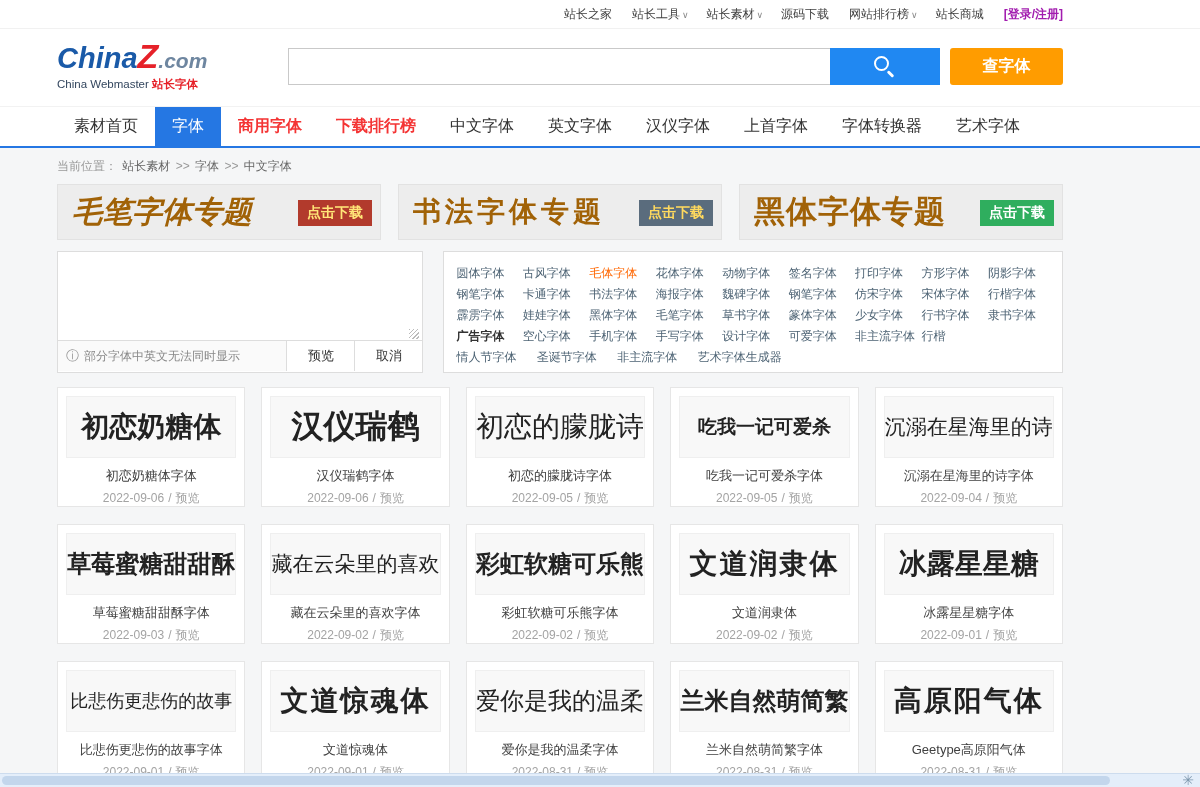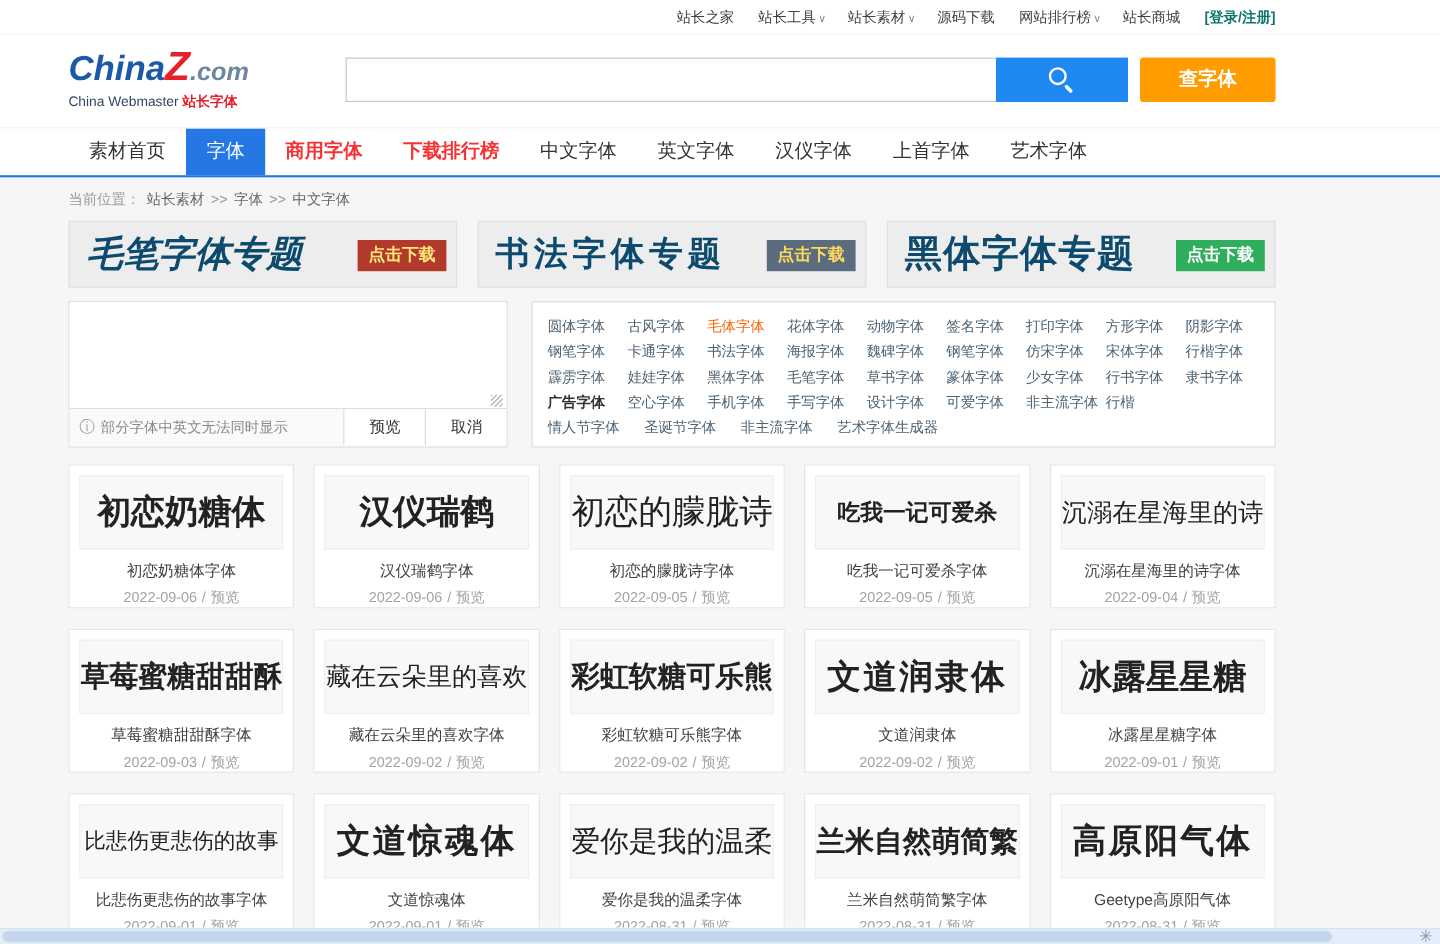--- a/index.html
+++ b/index.html
@@ -6,21 +6,21 @@
   html,body{width:1200px;height:787px;overflow:hidden;background:#fff;
     font-family:"Liberation Sans","DejaVu Sans",sans-serif;}
   a{text-decoration:none;}
   .page{width:1006px;margin-left:57px;position:relative;}
 
   
   .topbar{height:29px;background:#fff;border-bottom:1px solid #f1f1f1;}
   .topbar-inner{display:flex;justify-content:flex-end;align-items:center;height:100%;gap:18px;}
   .tlink{font-size:12px;color:#404040;cursor:pointer;white-space:nowrap;}
   .tlink .arr{font-size:9px;color:#888;margin-left:2px;}
-  .tlogin{font-size:12px;color:#0f766e;font-weight:bold;cursor:pointer;}
+  .tlogin{font-size:12px;color:#a21caf;font-weight:bold;cursor:pointer;}
 
   
   .header{height:77px;background:#fff;}
   .header-inner{height:100%;}
   .logo{position:absolute;left:0;top:12px;cursor:pointer;}
   .logo-main{font-size:29px;font-weight:bold;font-style:italic;line-height:31px;white-space:nowrap;}
   .lc{color:#1a5aa8;}
   .lz{color:#e62129;font-size:34px;}
   .lcom{color:#6e86a0;font-size:21px;}
   .logo-sub{font-size:11.5px;margin-top:1px;white-space:nowrap;}
@@ -48,21 +48,21 @@
   
   .content{height:625px;background:#f5f6f7;overflow:hidden;}
   .breadcrumb{padding-top:10px;font-size:12px;color:#999;}
   .breadcrumb a{color:#666;cursor:pointer;margin:0 2px;}
   .breadcrumb .sep{color:#999;}
 
   
   .banners{display:flex;gap:17px;margin-top:9px;}
   .banner{width:324px;height:56px;background:#ededed;border:1px solid #e2e2e2;position:relative;
     display:flex;align-items:center;cursor:pointer;overflow:hidden;}
-  .banner-title{margin-left:14px;color:#0c4a6e;white-space:nowrap;}
+  .banner-title{margin-left:14px;color:#a16207;white-space:nowrap;}
   .b1 .banner-title{font-family:"DejaVu Serif","Liberation Serif",serif;font-weight:bold;font-style:italic;font-size:30px;}
   .b2 .banner-title{font-family:"DejaVu Serif","Liberation Serif",serif;font-weight:bold;font-size:28px;letter-spacing:4px;}
   .b3 .banner-title{font-weight:900;font-size:31px;letter-spacing:1px;}
   .banner-btn{position:absolute;right:8px;top:15px;height:26px;padding:0 9px;font-size:14px;
     font-weight:bold;display:flex;align-items:center;border:none;cursor:pointer;white-space:nowrap;}
   .b1 .banner-btn{background:#b23a2c;color:#ffe678;}
   .b2 .banner-btn{background:#5a6c7d;color:#ffd95e;}
   .b3 .banner-btn{background:#2fae5e;color:#ffffff;}
 
   
@@ -143,20 +143,21 @@
 <div class="nav">
   <div class="page nav-inner">
     <a class="nav-item" data-type="normal">素材首页</a>
     <a class="nav-item" data-type="active">字体</a>
     <a class="nav-item" data-type="hot">商用字体</a>
     <a class="nav-item" data-type="hot">下载排行榜</a>
     <a class="nav-item" data-type="normal">中文字体</a>
     <a class="nav-item" data-type="normal">英文字体</a>
     <a class="nav-item" data-type="normal">汉仪字体</a>
     <a class="nav-item" data-type="normal">上首字体</a>
+    <a class="nav-item" data-type="normal">字体转换器</a>
     <a class="nav-item" data-type="normal">艺术字体</a>
   </div>
 </div>
 
 <div class="content">
   <div class="page">
 
     <div class="breadcrumb">
       <span>当前位置：</span>
       <a>站长素材</a>
@@ -253,21 +254,21 @@
       <div class="card">
         <div class="card-pv">
             <span class="pv-text" data-pstyle="marker" style="font-size: 28px;">初恋奶糖体</span>
           </div>
         <div class="card-name">初恋奶糖体字体</div>
         <div class="card-meta"><span>2022-09-06</span><span class="sep">/</span><span class="act">预览</span></div>
       </div>
 
       <div class="card">
         <div class="card-pv">
-            <span class="pv-text" data-pstyle="brush" style="font-size: 28px;">汉仪瑞鹤</span>
+            <span class="pv-text" data-pstyle="brush" style="font-size: 32px;">汉仪瑞鹤</span>
           </div>
         <div class="card-name">汉仪瑞鹤字体</div>
         <div class="card-meta"><span>2022-09-06</span><span class="sep">/</span><span class="act">预览</span></div>
       </div>
 
       <div class="card">
         <div class="card-pv">
             <span class="pv-text" data-pstyle="hand" style="font-size: 28px;">初恋的朦胧诗</span>
           </div>
         <div class="card-name">初恋的朦胧诗字体</div>

